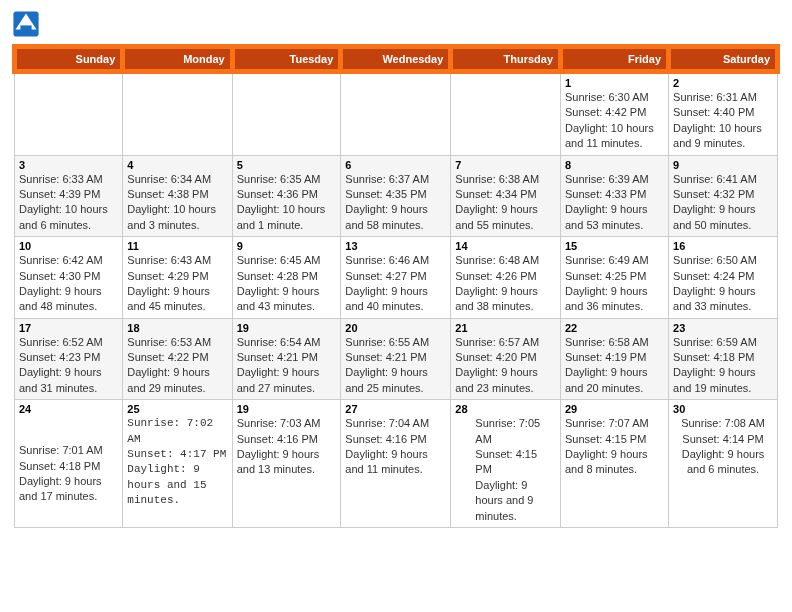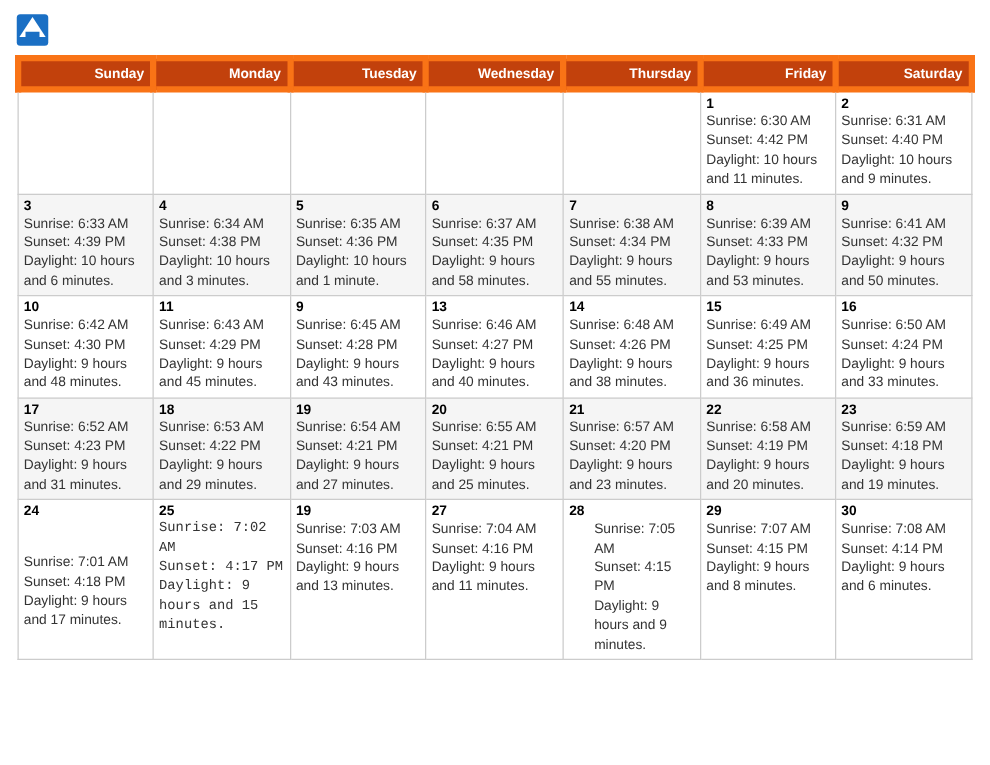--- a/index.html
+++ b/index.html
@@ -308,20 +308,20 @@
 Daylight: 9 hours and 9 minutes.</div>
           </td>
           <td>
             <span class="day-num">29</span>
             <div class="day-info" style="white-space: pre-line;">Sunrise: 7:07 AM
 Sunset: 4:15 PM
 Daylight: 9 hours and 8 minutes.</div>
           </td>
           <td>
             <span class="day-num">30</span>
-            <div class="day-info" style="white-space: pre-line;">Sunrise: 7:08 AM
+            <div class="day-info" style="white-space: pre-line; text-align: center;">Sunrise: 7:08 AM
 Sunset: 4:14 PM
 Daylight: 9 hours and 6 minutes.</div>
           </td>
         </tr>
       </tbody>
   </table>
 </div>
 
 </body></html>

